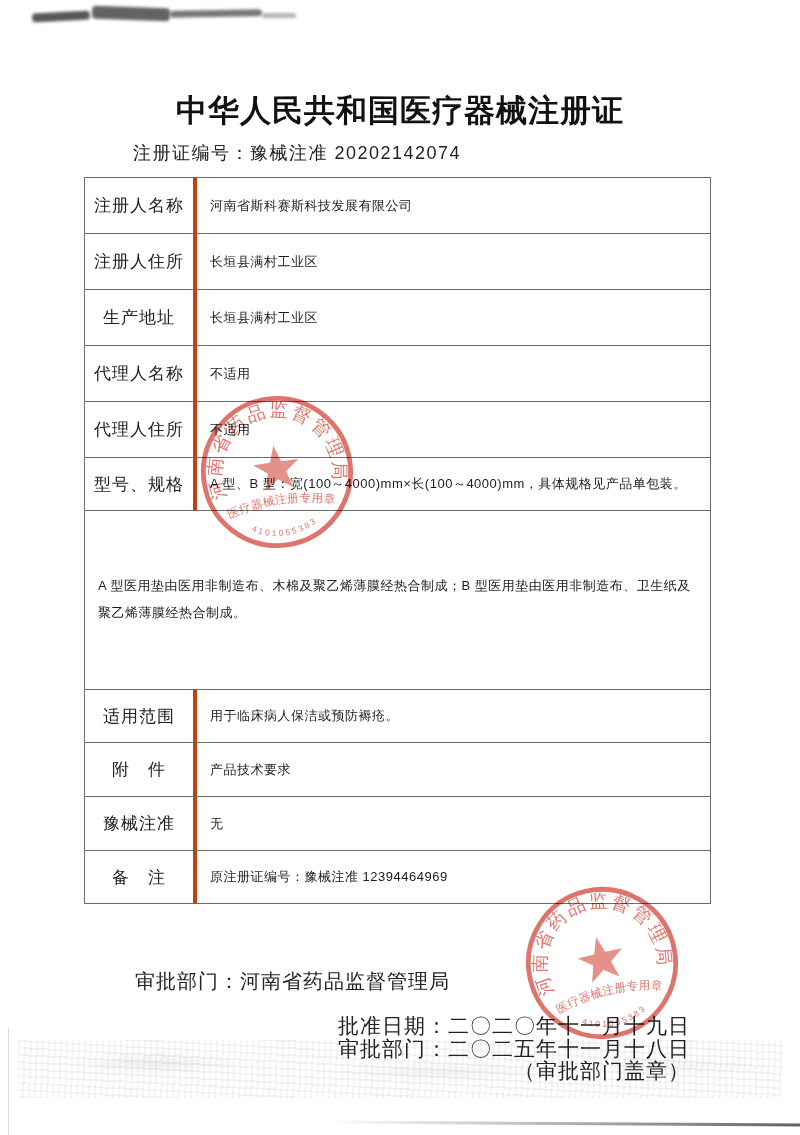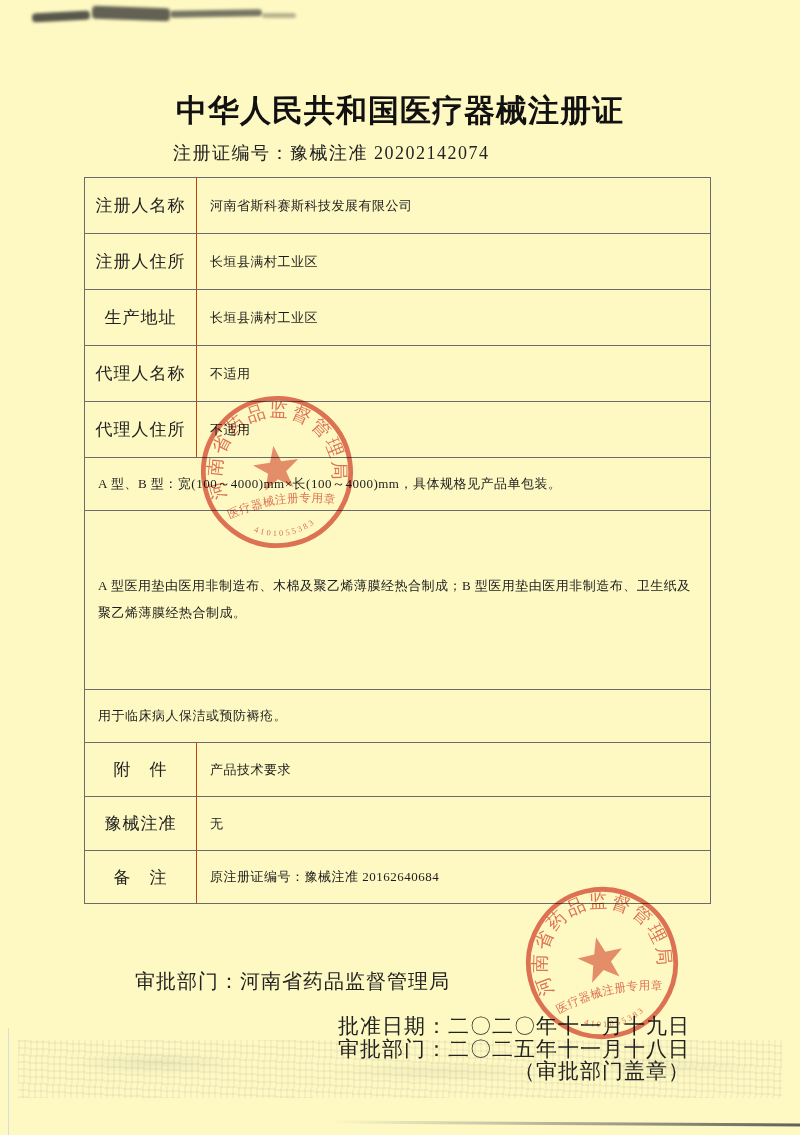--- a/index.html
+++ b/index.html
@@ -1,22 +1,22 @@
 <!DOCTYPE html>
 <html><head>
 <meta charset="utf-8">
 <style>
   html,body{margin:0;padding:0;background:#e8e8e8;}
   .page{
     position:relative;
     width:800px;height:1135px;
     margin:0 auto;
-    background:#fef9c3;
+    background:#ffffff;
     overflow:hidden;
-    font-family:Liberation Serif, serif;
+    font-family:Liberation Sans, sans-serif;
     color:#1e1e1e;
   }
   
   .smudge{position:absolute;background:#2f2f2f;filter:blur(1.5px);border-radius:4px;}
   .s1{left:32px;top:12px;width:58px;height:9px;transform:rotate(-3deg);opacity:.8;}
   .s2{left:92px;top:7px;width:78px;height:13px;transform:rotate(2deg);opacity:.75;}
   .s3{left:170px;top:10px;width:92px;height:7px;transform:rotate(-1deg);opacity:.65;}
   .s4{left:262px;top:13px;width:34px;height:5px;opacity:.35;}
   .noise-band{
     position:absolute;left:18px;top:1040px;width:764px;height:58px;
@@ -35,34 +35,34 @@
     transform:rotate(.35deg);
   }
   
   .title{
     position:absolute;left:0;top:90px;width:100%;
     text-align:center;font-size:31px;font-weight:bold;
     letter-spacing:1px;color:#111;
   }
   .regno{
     position:absolute;left:133px;top:141px;
-    font-size:18px;letter-spacing:1.5px;color:#222;margin-left:40px;
+    font-size:18px;letter-spacing:1.5px;color:#222;
   }
   
   .cert-table{
     position:absolute;left:84px;top:177px;width:627px;
     border:1px solid #6b6b6b;
     box-sizing:border-box;
     background:transparent;
   }
   .row{display:flex;border-bottom:1px solid #6b6b6b;box-sizing:border-box;}
   .row:last-child{border-bottom:none;}
   .cell-label{
     width:112px;flex:0 0 112px;
-    border-right:1px solid #c2410c;
+    border-right:4px solid #c2410c;
     display:flex;align-items:center;justify-content:center;
     text-align:center;font-size:17px;letter-spacing:1px;color:#222;
     box-sizing:border-box;padding:0 4px;
   }
   .cell-value{
     flex:1;display:flex;align-items:center;
     padding:3px 10px 3px 13px;
     font-size:13px;line-height:1.62;color:#1c1c1c;
     letter-spacing:.5px;box-sizing:border-box;
   }
@@ -119,39 +119,41 @@
     </div>
     <div class="row h57">
       <div class="cell-label">代理人名称</div>
       <div class="cell-value">不适用</div>
     </div>
     <div class="row h57">
       <div class="cell-label">代理人住所</div>
       <div class="cell-value">不适用</div>
     </div>
     <div class="row h54 row-spec">
+      <div class="cell-label">型号、规格</div>
       <div class="cell-value">A 型、B 型：宽(100～4000)mm×长(100～4000)mm，具体规格见产品单包装。</div>
     </div>
     <div class="row h180 row-struct">
       <div class="cell-value">A 型医用垫由医用非制造布、木棉及聚乙烯薄膜经热合制成；B 型医用垫由医用非制造布、卫生纸及聚乙烯薄膜经热合制成。</div>
     </div>
     <div class="row h54">
+      <div class="cell-label">适用范围</div>
       <div class="cell-value">用于临床病人保洁或预防褥疮。</div>
     </div>
     <div class="row h55">
       <div class="cell-label">附　件</div>
       <div class="cell-value">产品技术要求</div>
     </div>
     <div class="row h55">
       <div class="cell-label">豫械注准</div>
       <div class="cell-value">无</div>
     </div>
     <div class="row h53">
       <div class="cell-label">备　注</div>
-      <div class="cell-value">原注册证编号：豫械注准 20162640684</div>
+      <div class="cell-value">原注册证编号：豫械注准 12394464969</div>
     </div>
   </div>
 
   <div class="dept-line">审批部门：河南省药品监督管理局</div>
   <div class="date-block">
     <div>批准日期：二〇二〇年十一月十九日</div>
     <div>审批部门：二〇二五年十一月十八日</div>
     <div>（审批部门盖章）</div>
   </div>
 

